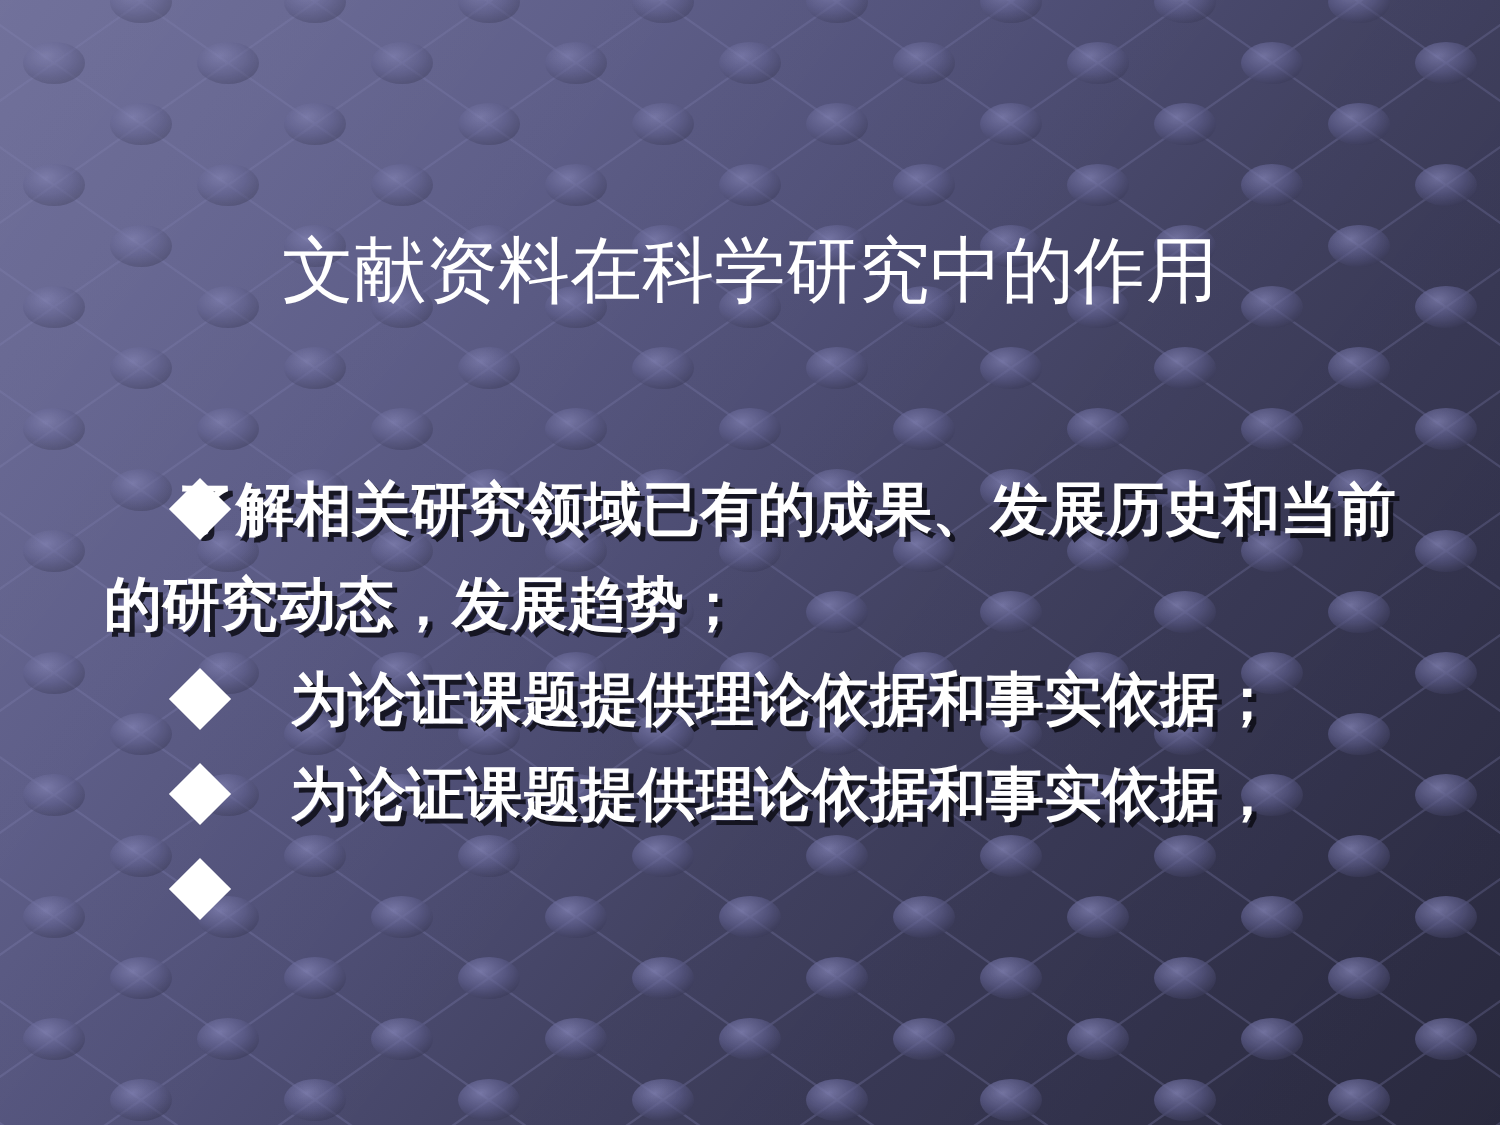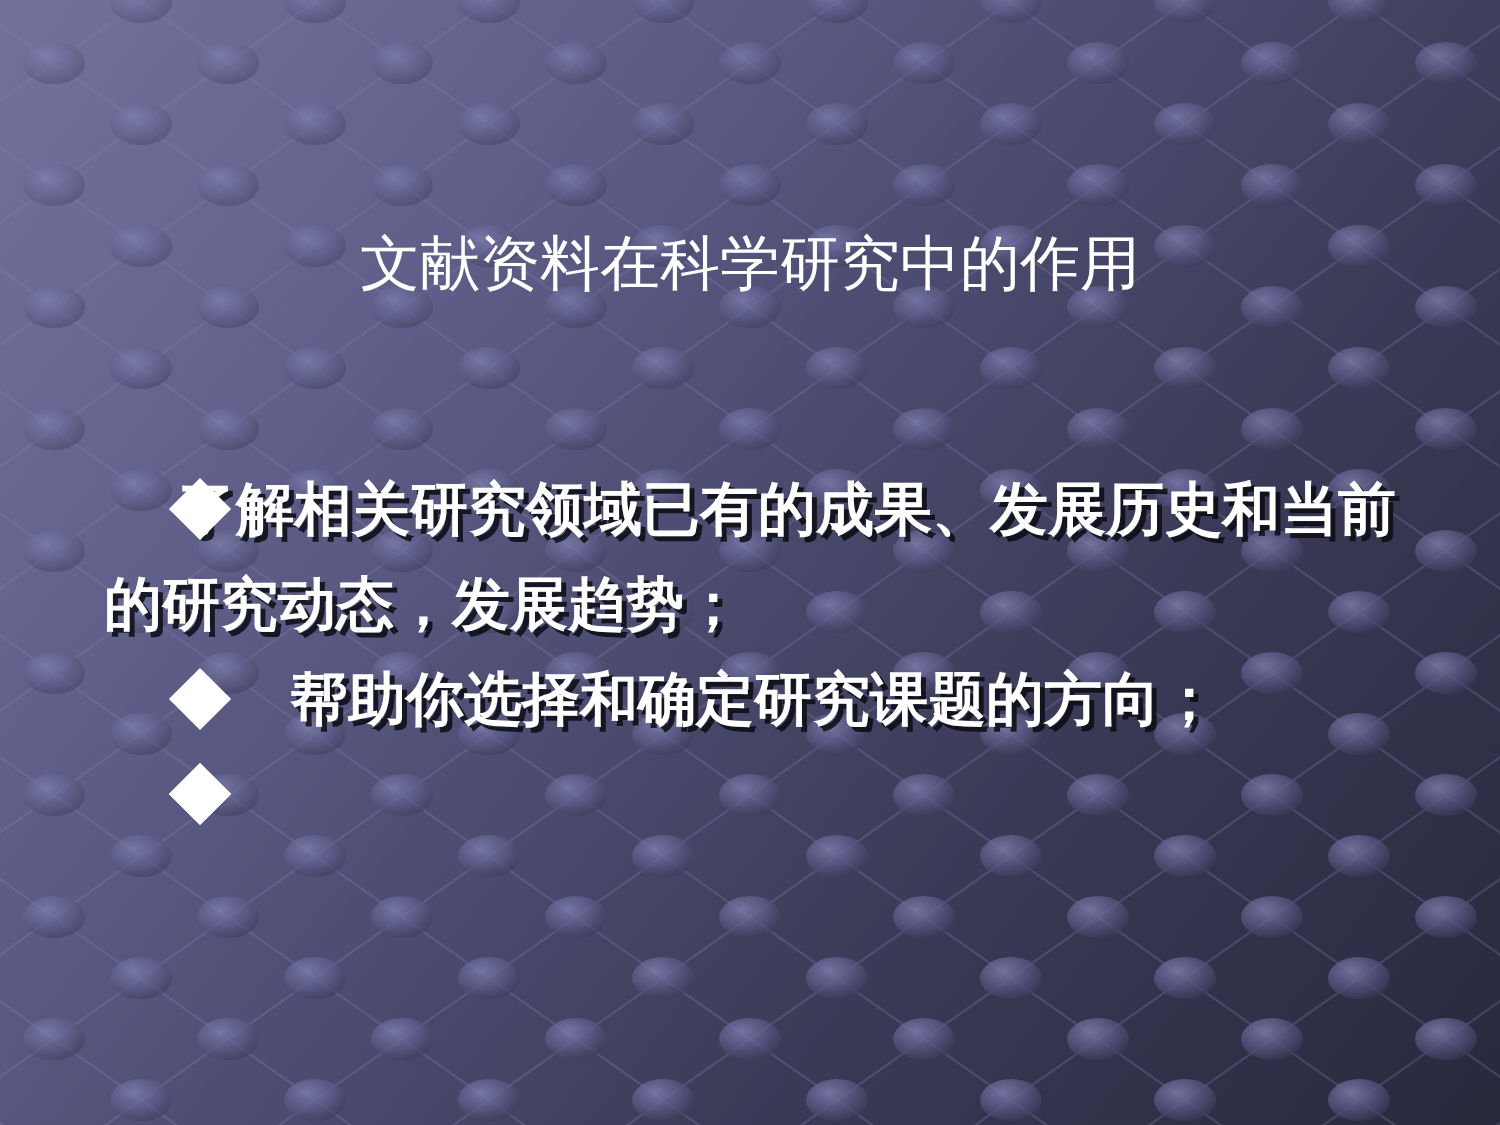--- a/index.html
+++ b/index.html
@@ -48,21 +48,21 @@
   }
 
   
   .title {
     position: absolute;
     left: 0;
     right: 0;
     top: 232px;
     text-align: center;
     color: #ffffff;
-    font-size: 60px;
+    font-size: 72px;
     font-weight: 300;
     line-height: 1.06;
     letter-spacing: 0px;
     white-space: nowrap;
   }
 
   
   .body-block {
     position: absolute;
     left: 104px;
@@ -147,25 +147,26 @@
 
   <div class="body-block">
 
     <div class="bullet-row first">
       <span class="marker m1"></span>
       <span class="row-text">了解相关研究领域已有的成果、发展历史和当前的研究动态，发展趋势；</span>
     </div>
 
     <div class="bullet-row indented">
       <span class="marker m2"></span>
-      <span class="row-text">帮助你选择和确定研究课题的方向；</span>
+      <span class="row-text">为论证课题提供理论依据和事实依据；</span>
     </div>
 
     <div class="bullet-row indented">
       <span class="marker m3"></span>
+      <span class="row-text">为论证课题提供理论依据和事实依据，</span>
     </div>
 
     <div class="bullet-row indented">
       <span class="marker m4"></span>
     </div>
 
   </div>
 </div>
 
 </body></html>

